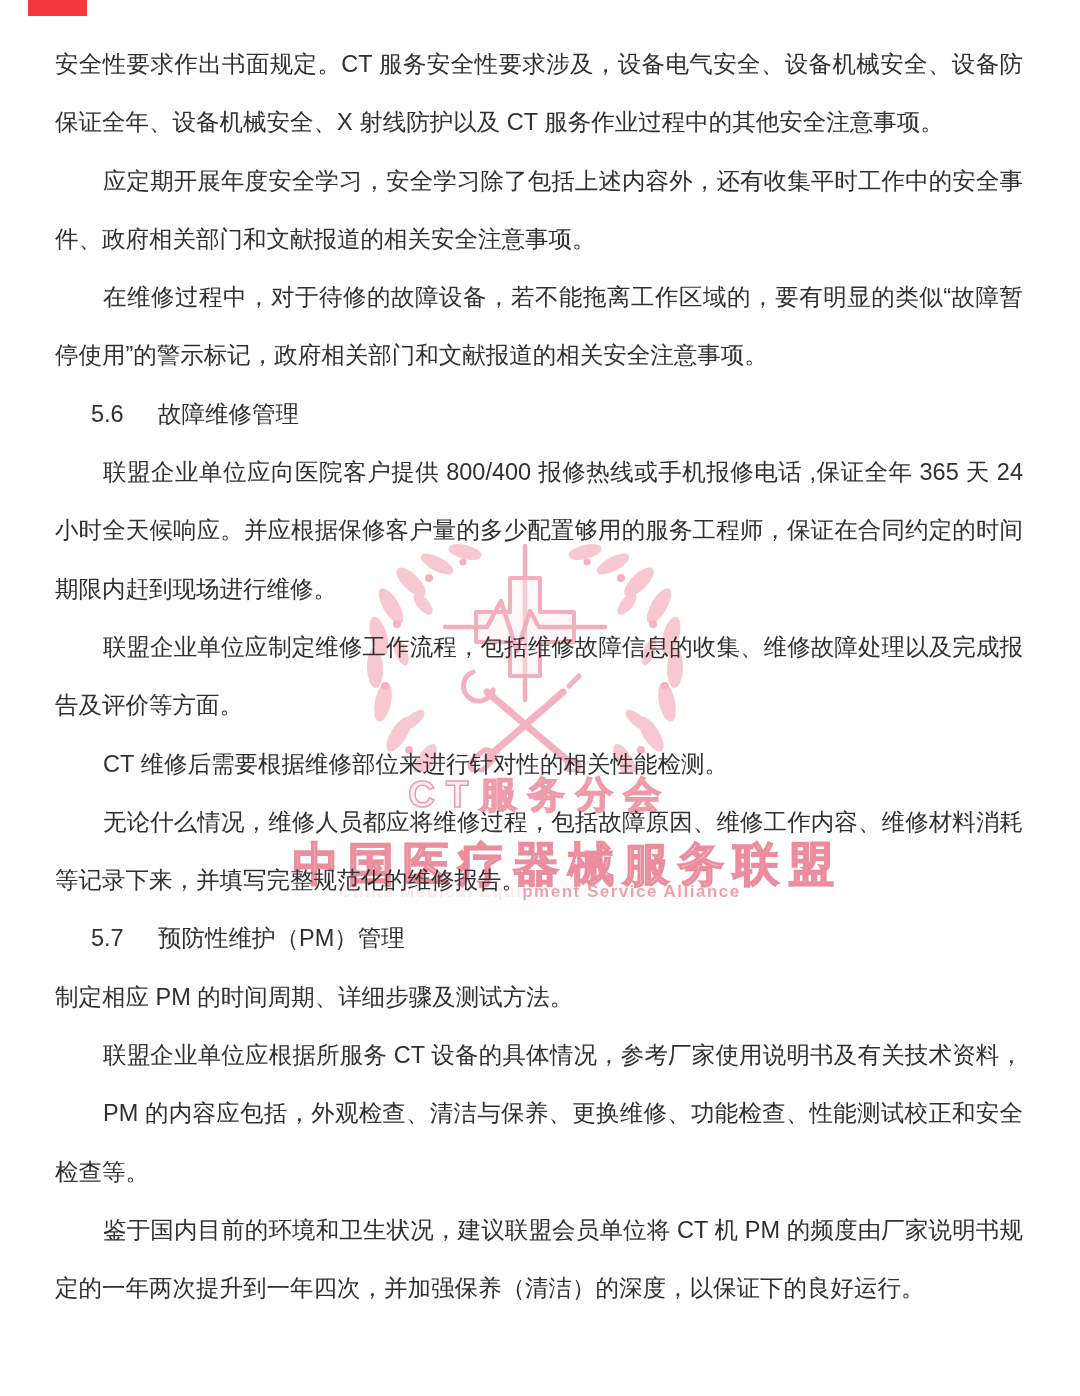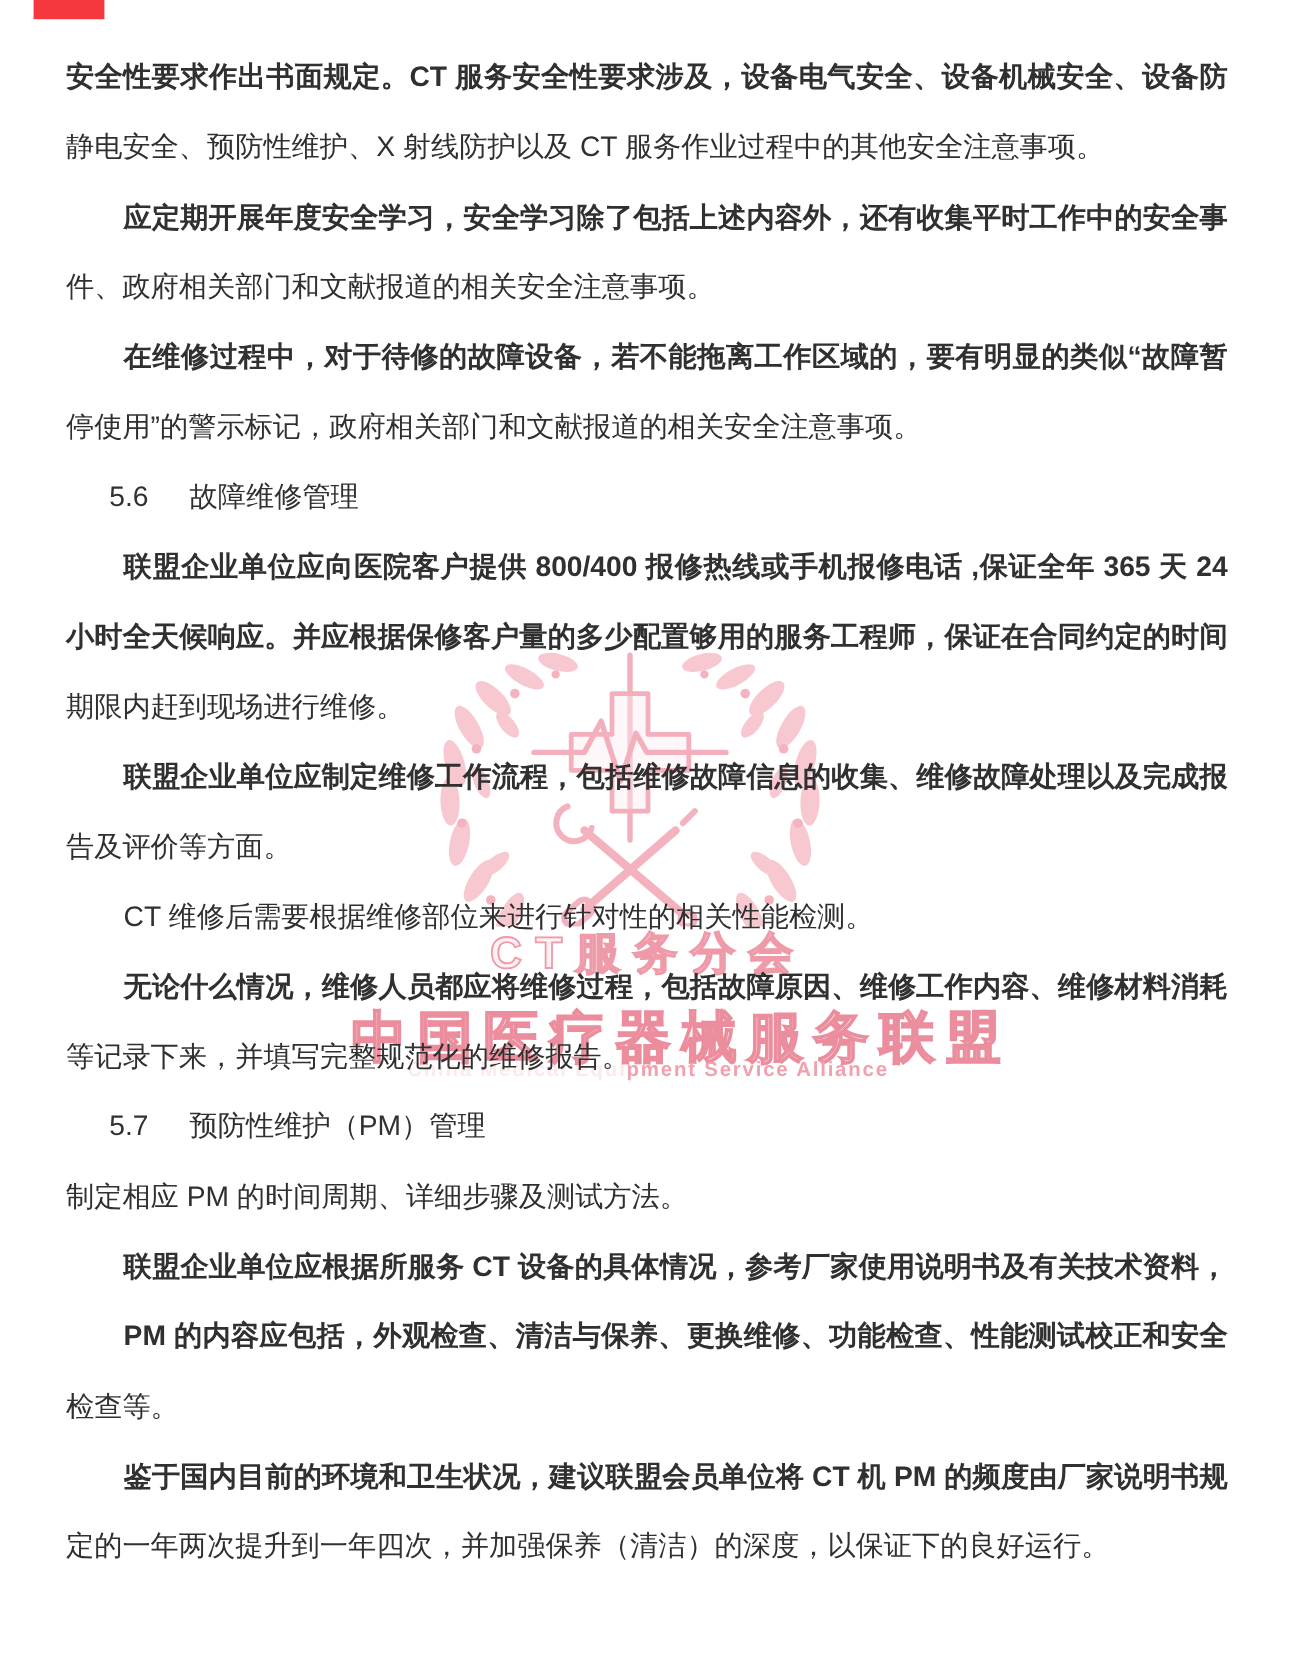--- a/index.html
+++ b/index.html
@@ -29,21 +29,21 @@
   .wm-en{
     top:882px;font-size:17px;font-weight:bold;letter-spacing:1.5px;color:#f29fae;
   }
   .wm-en .faint{opacity:0.22;}
   
   .content{
     position:absolute;left:55px;top:35px;width:968px;
     font-size:23.5px;line-height:58.3px;color:#303030;
   }
   .line{height:58.3px;white-space:nowrap;}
-  .line.justify{white-space:normal;text-align:justify;text-align-last:justify;font-weight:bold;}
+  .line.justify{white-space:normal;text-align:justify;text-align-last:justify;}
   .line.indent{text-indent:48px;}
   .heading .num{display:inline-block;width:67px;margin-left:36px;}
 </style>
 </head>
 <body>
 
 <div class="page">
 
   <div class="corner-mark"></div>
 
@@ -111,21 +111,21 @@
       </g>
     </svg>
 
     <div class="wm-line wm-cn-small">CT服务分会</div>
     <div class="wm-line wm-cn-large">中国医疗器械服务联盟</div>
     <div class="wm-line wm-en"><span class="faint">China Medical Equi</span><span>pment Service Alliance</span></div>
   </div>
 
   <div class="content" id="content">
       <div class="line justify">安全性要求作出书面规定。CT 服务安全性要求涉及，设备电气安全、设备机械安全、设备防</div>
-      <div class="line">静电安全、预防性维护、X 射线防护以及 CT 服务作业过程中的其他安全注意事项。</div>
+      <div class="line">保证全年、设备机械安全、X 射线防护以及 CT 服务作业过程中的其他安全注意事项。</div>
       <div class="line indent justify">应定期开展年度安全学习，安全学习除了包括上述内容外，还有收集平时工作中的安全事</div>
       <div class="line">件、政府相关部门和文献报道的相关安全注意事项。</div>
       <div class="line indent justify">在维修过程中，对于待修的故障设备，若不能拖离工作区域的，要有明显的类似“故障暂</div>
       <div class="line">停使用”的警示标记，政府相关部门和文献报道的相关安全注意事项。</div>
       <div class="line heading"><span class="num">5.6</span><span>故障维修管理</span></div>
       <div class="line indent justify">联盟企业单位应向医院客户提供 800/400 报修热线或手机报修电话 ,保证全年 365 天 24</div>
       <div class="line justify">小时全天候响应。并应根据保修客户量的多少配置够用的服务工程师，保证在合同约定的时间</div>
       <div class="line">期限内赶到现场进行维修。</div>
       <div class="line indent justify">联盟企业单位应制定维修工作流程，包括维修故障信息的收集、维修故障处理以及完成报</div>
       <div class="line">告及评价等方面。</div>

